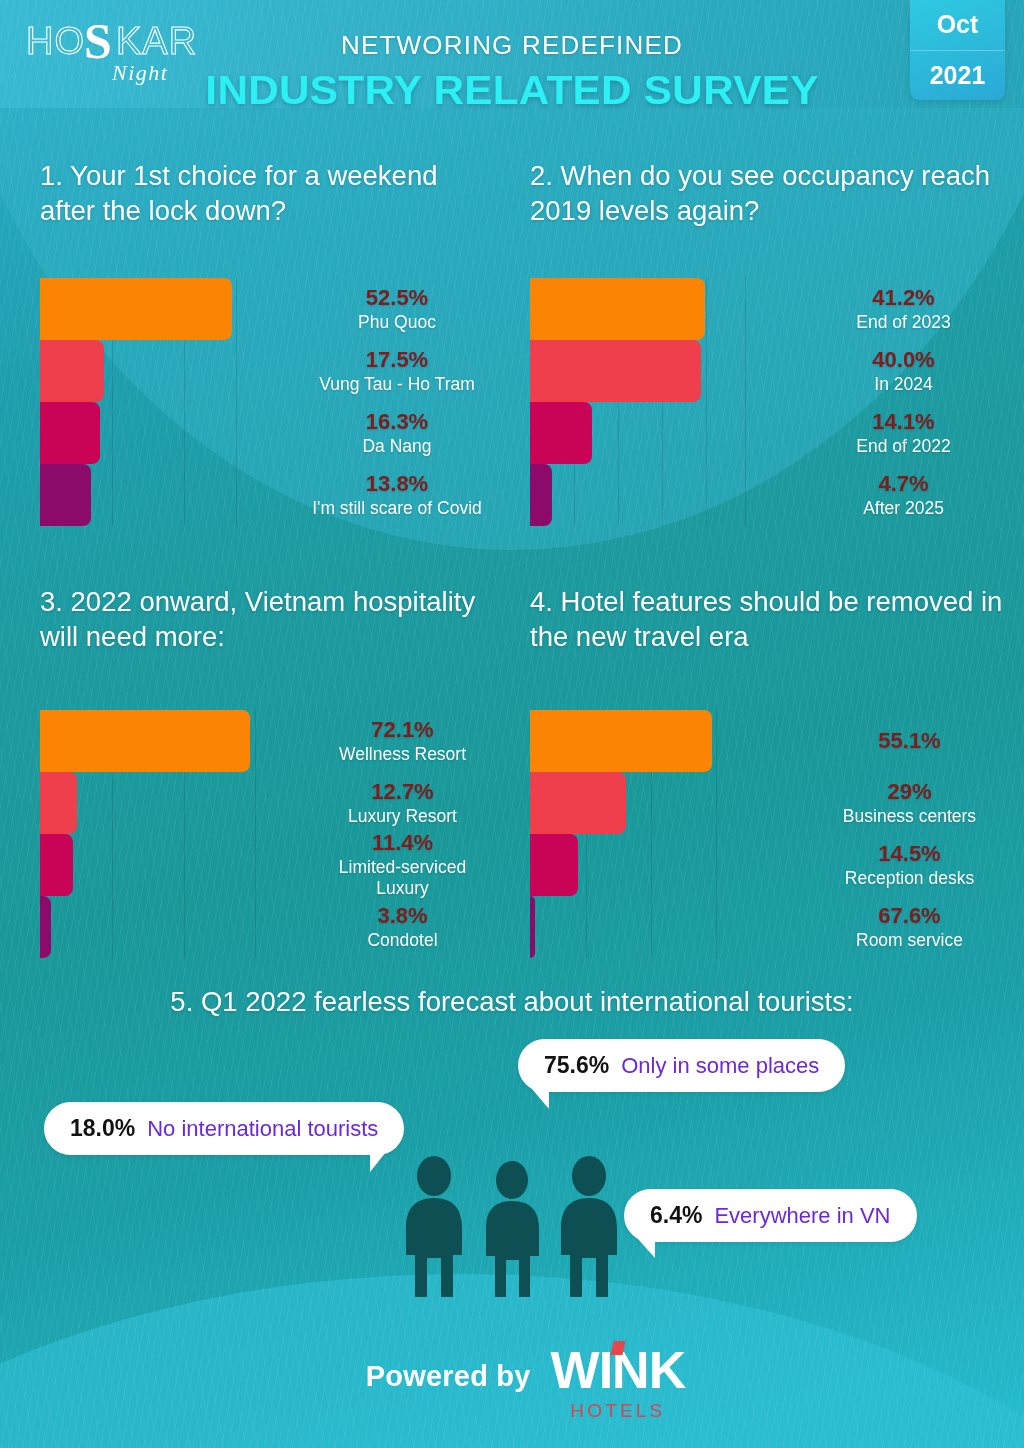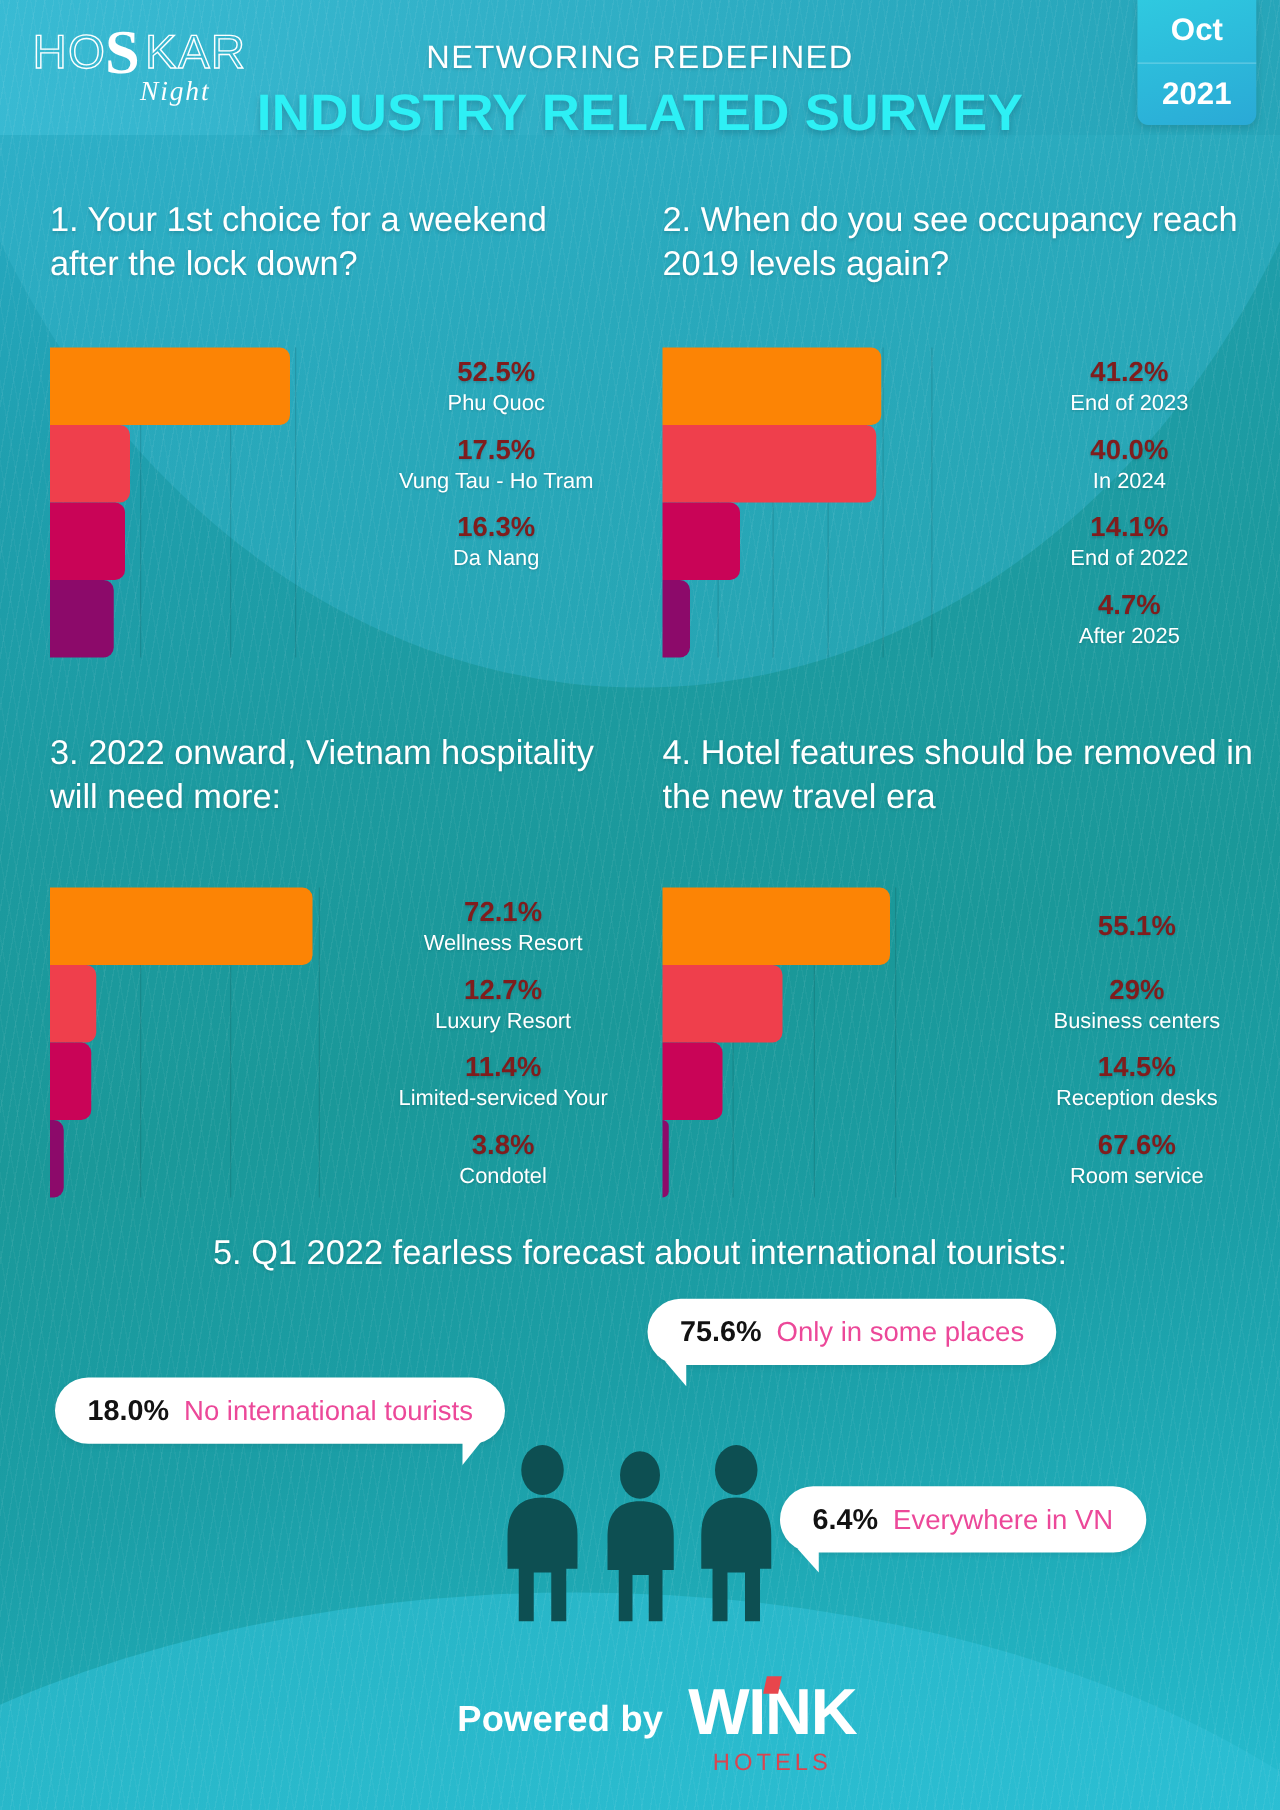--- a/index.html
+++ b/index.html
@@ -127,21 +127,21 @@
     top:170px; width:240px; height:145px;
   }
 
   .bubble{
     position:absolute; background:#fff; border-radius:30px;
     padding:13px 26px; display:flex; align-items:baseline; gap:12px;
     box-shadow:0 2px 5px rgba(0,0,0,.08);
     white-space:nowrap;
   }
   .bubble .bp{ font-size:23px; font-weight:bold; color:#121212; }
-  .bubble .bt{ font-size:22px; color:#ec4899; }
+  .bubble .bt{ font-size:22px; color:#6d28d9; }
   .bubble .tail{ position:absolute; width:0; height:0; }
 
   .bub-a{ left:44px; top:118px; }
   .bub-a .tail{
     right:18px; bottom:-17px;
     border-left:16px solid #fff; border-bottom:20px solid transparent;
   }
   .bub-b{ left:518px; top:55px; }
   .bub-b .tail{
     left:14px; bottom:-17px;
@@ -230,20 +230,24 @@
               <div class="pct">52.5%</div>
               <div class="cat">Phu Quoc</div>
             </div>
             <div class="lblrow">
               <div class="pct">17.5%</div>
               <div class="cat">Vung Tau - Ho Tram</div>
             </div>
             <div class="lblrow">
               <div class="pct">16.3%</div>
               <div class="cat">Da Nang</div>
+            </div>
+            <div class="lblrow">
+              <div class="pct">13.8%</div>
+              <div class="cat">I'm still scare of Covid</div>
             </div>
           </div>
         </div>
       </div>
 
       <div class="qcell right">
         <div class="qtitle">2. When do you see occupancy reach 2019 levels again?</div>
         <div class="chartwrap">
           <div class="bars wide">
             <div class="gridlines">
@@ -300,21 +304,21 @@
             <div class="lblrow">
               <div class="pct">72.1%</div>
               <div class="cat">Wellness Resort</div>
             </div>
             <div class="lblrow">
               <div class="pct">12.7%</div>
               <div class="cat">Luxury Resort</div>
             </div>
             <div class="lblrow">
               <div class="pct">11.4%</div>
-              <div class="cat">Limited-serviced Your</div>
+              <div class="cat">Limited-serviced Luxury</div>
             </div>
             <div class="lblrow">
               <div class="pct">3.8%</div>
               <div class="cat">Condotel</div>
             </div>
           </div>
         </div>
       </div>
 
       <div class="qcell right">

